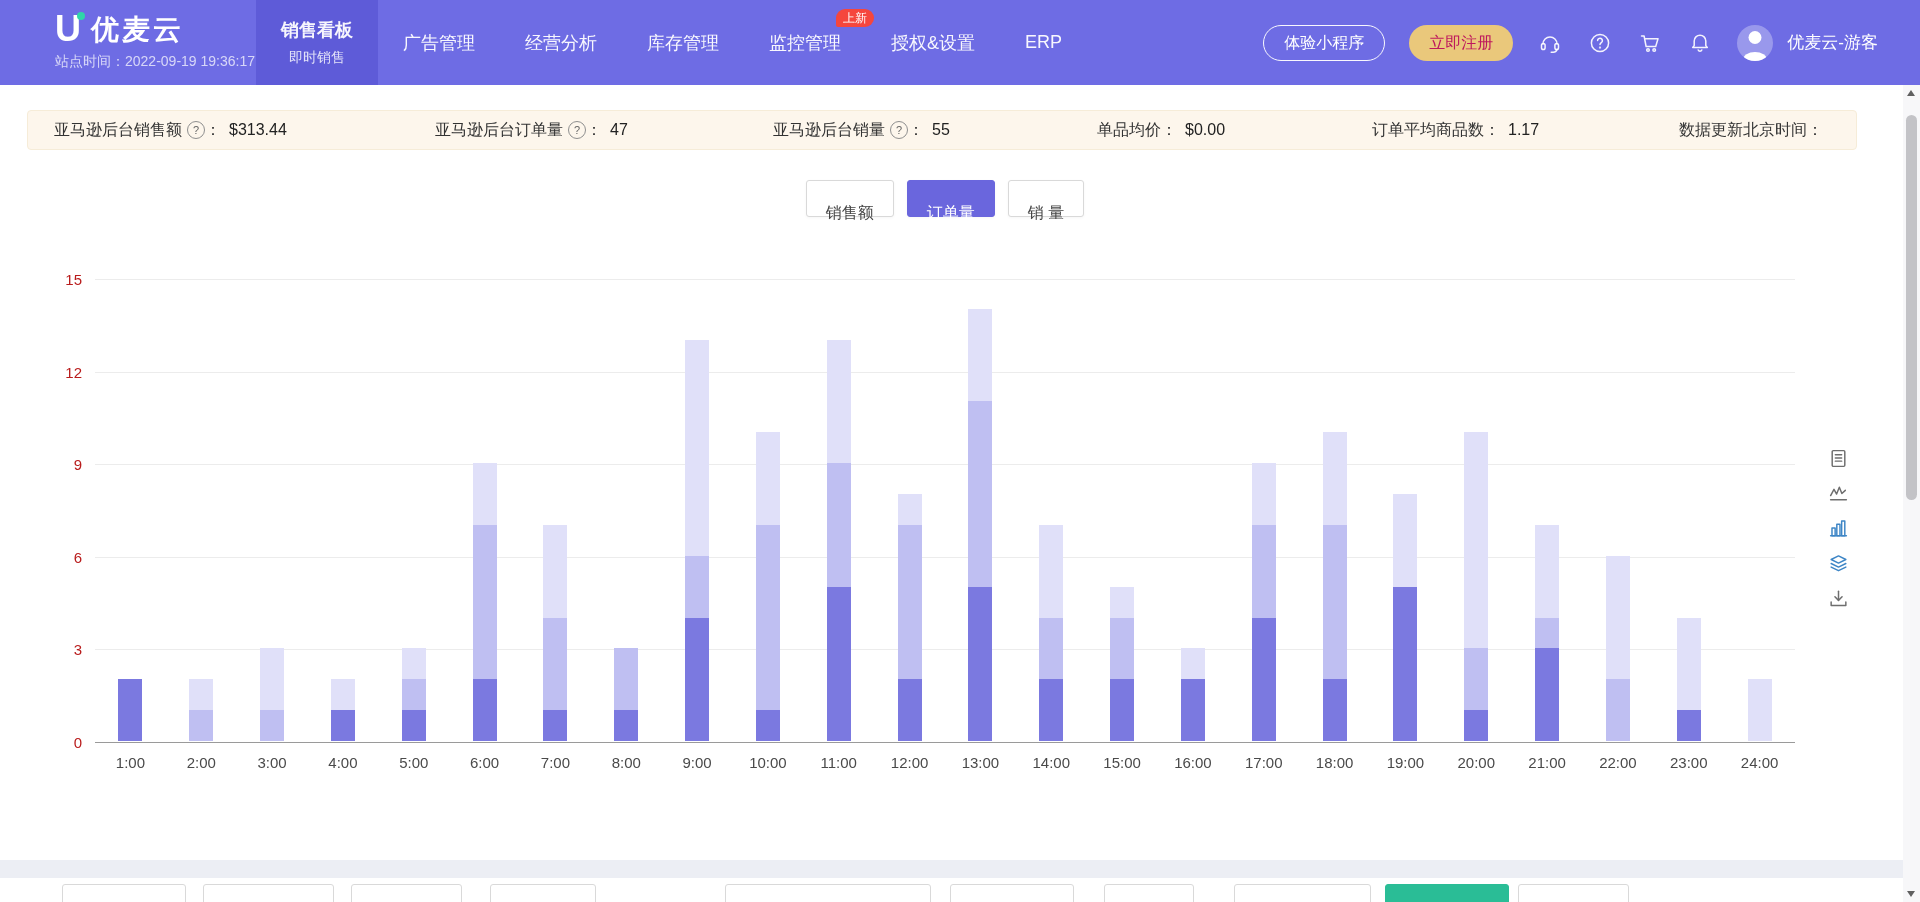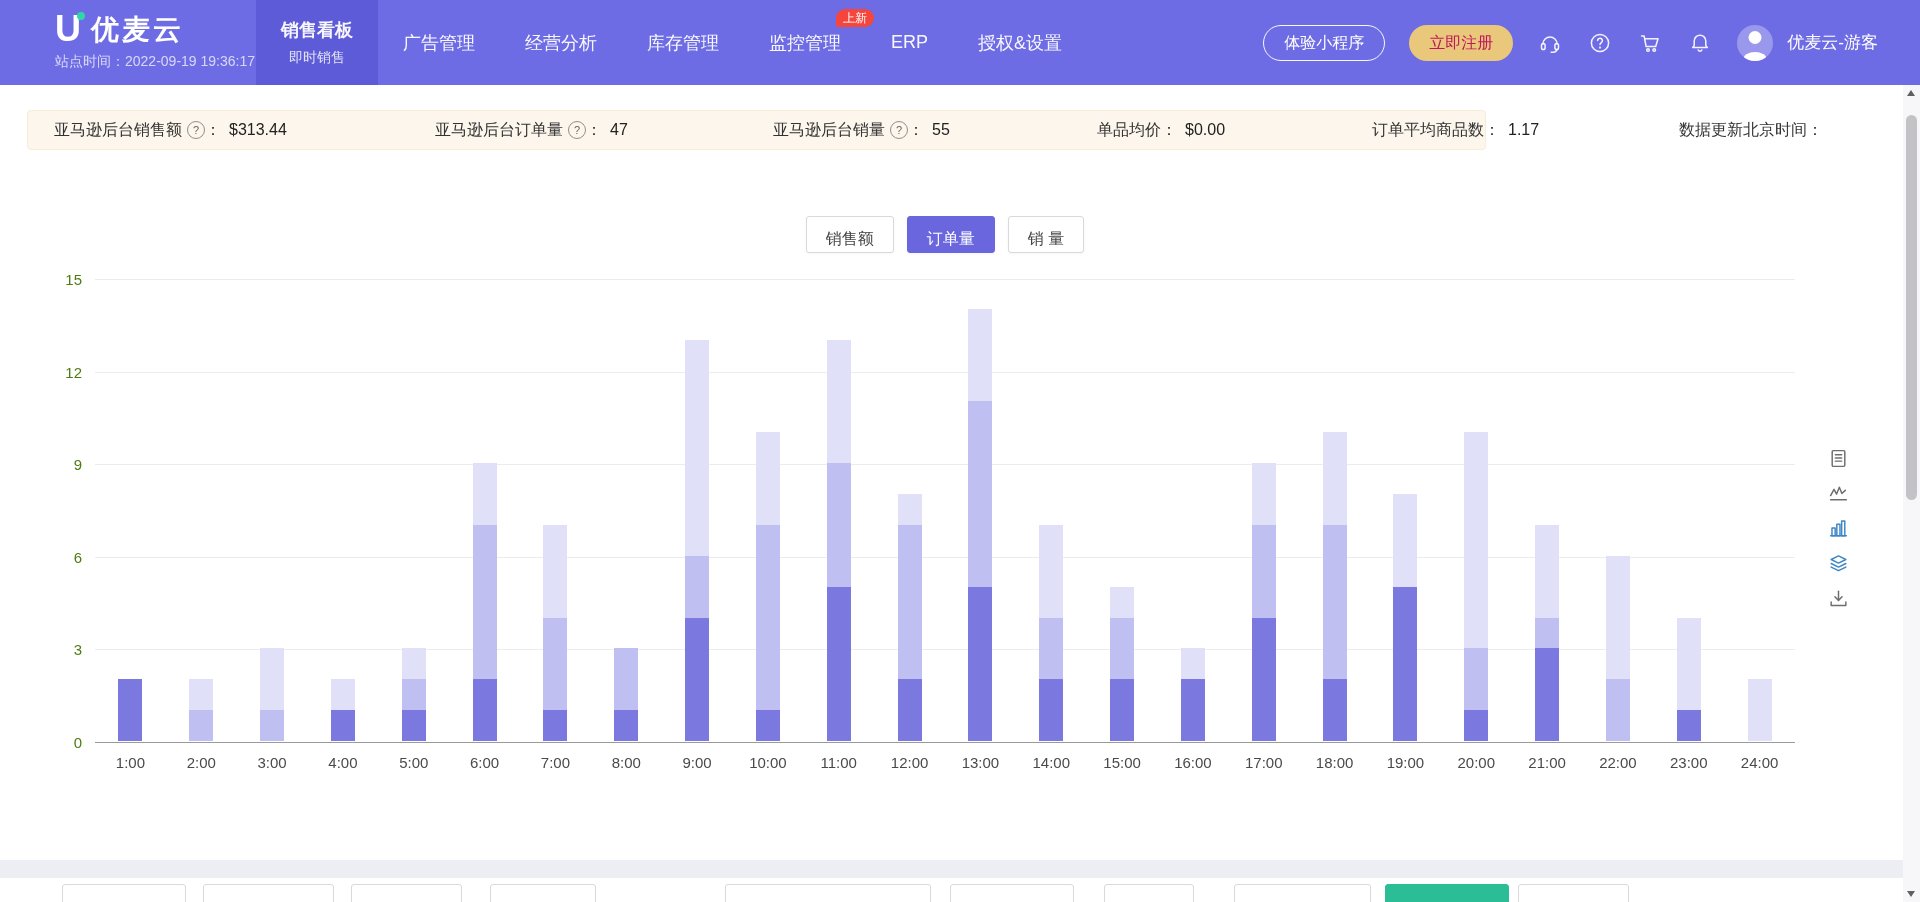--- a/index.html
+++ b/index.html
@@ -34,39 +34,39 @@
                 stroke-linecap:round;stroke-linejoin:round;}
   .avatar{position:relative;width:36px;height:36px;border-radius:50%;background:rgba(255,255,255,.30);
           overflow:hidden;cursor:pointer;}
   .avatar::before{content:"";position:absolute;top:6px;left:50%;transform:translateX(-50%);
                   width:13px;height:13px;background:#fff;border-radius:50%;}
   .avatar::after{content:"";position:absolute;bottom:-7px;left:50%;transform:translateX(-50%);
                  width:24px;height:16px;background:#fff;border-radius:50% 50% 0 0;}
   .username{font-size:17px;color:#fff;margin-left:-10px;white-space:nowrap;cursor:pointer;}
 
   
-  .stats{position:absolute;left:27px;top:110px;width:1459px;height:40px;background:#fdf6ec;
+  .stats{position:absolute;left:27px;top:110px;width:1830px;height:40px;background:#fdf6ec;
          border:1px solid #f6ecd8;border-radius:4px;box-sizing:border-box;}
   .stat{position:absolute;top:0;height:38px;display:flex;align-items:center;font-size:16px;color:#333;white-space:nowrap;}
   .help{display:inline-flex;width:16px;height:16px;border:1px solid #8f8f8f;border-radius:50%;
         font-size:11px;align-items:center;justify-content:center;color:#666;margin-left:5px;cursor:pointer;}
   .stat-value{margin-left:8px;color:#222;}
 
   
   .tabs{position:absolute;left:95px;top:180px;width:1700px;display:flex;justify-content:center;gap:13px;}
-  .tab{min-width:56px;padding:4px 19px;height:37px;line-height:35px;border:1px solid #d9d9d9;background:#fff;
+  .tab{min-width:56px;padding:14px 19px;height:37px;line-height:35px;border:1px solid #d9d9d9;background:#fff;
        border-radius:3px;font-size:16px;color:#444;text-align:center;cursor:pointer;box-sizing:border-box;
-       box-shadow:0 1px 3px rgba(0,0,0,.04);white-space:nowrap;margin-top:36px;}
+       box-shadow:0 1px 3px rgba(0,0,0,.04);white-space:nowrap;}
   .tab.active{background:#6a66dd;border-color:#6a66dd;color:#fff;}
 
   
   #plot{position:absolute;left:95px;top:279px;width:1700px;height:463px;}
   .gridline{position:absolute;left:0;width:100%;height:1px;background:#ececec;}
   .axisline{background:#9a9a9a;}
-  .ylabel{position:absolute;left:40px;width:42px;text-align:right;font-size:15px;color:#4d7c0f;
+  .ylabel{position:absolute;left:40px;width:42px;text-align:right;font-size:15px;color:#b91c1c;
           transform:translateY(-50%);}
   .xlabel{position:absolute;font-size:15px;color:#4a4a4a;transform:translateX(-50%);white-space:nowrap;}
   .bar-col{position:absolute;cursor:pointer;}
   .seg{position:absolute;left:0;width:100%;}
 
   
   .legend{position:absolute;left:95px;top:804px;width:1700px;display:flex;justify-content:center;
           align-items:center;gap:28px;}
   .legend-item{display:flex;align-items:center;gap:9px;font-size:15px;color:#333;cursor:pointer;}
   .swatch{width:28px;height:16px;border-radius:5px;}
@@ -122,24 +122,24 @@
           <span>经营分析</span>
         </div>
         <div class="nav-item">
           <span>库存管理</span>
         </div>
         <div class="nav-item">
           <span>监控管理</span>
           <span class="nav-badge">上新</span>
         </div>
         <div class="nav-item">
+          <span>授权&amp;设置</span>
+        </div>
+        <div class="nav-item">
           <span>ERP</span>
-        </div>
-        <div class="nav-item">
-          <span>授权&amp;设置</span>
         </div>
       </div>
     <div class="actions">
       <div class="pill ghost">体验小程序</div>
       <div class="pill gold">立即注册</div>
       <span id="action-icons" style="display:flex;gap:24px;align-items:center;">
           <span class="icon-btn">
             <svg viewBox="0 0 24 24">
               <path d="M5 13a7 7 0 0 1 14 0"></path>
               <rect x="3.5" y="12.5" width="3.6" height="6" rx="1.8"></rect>

